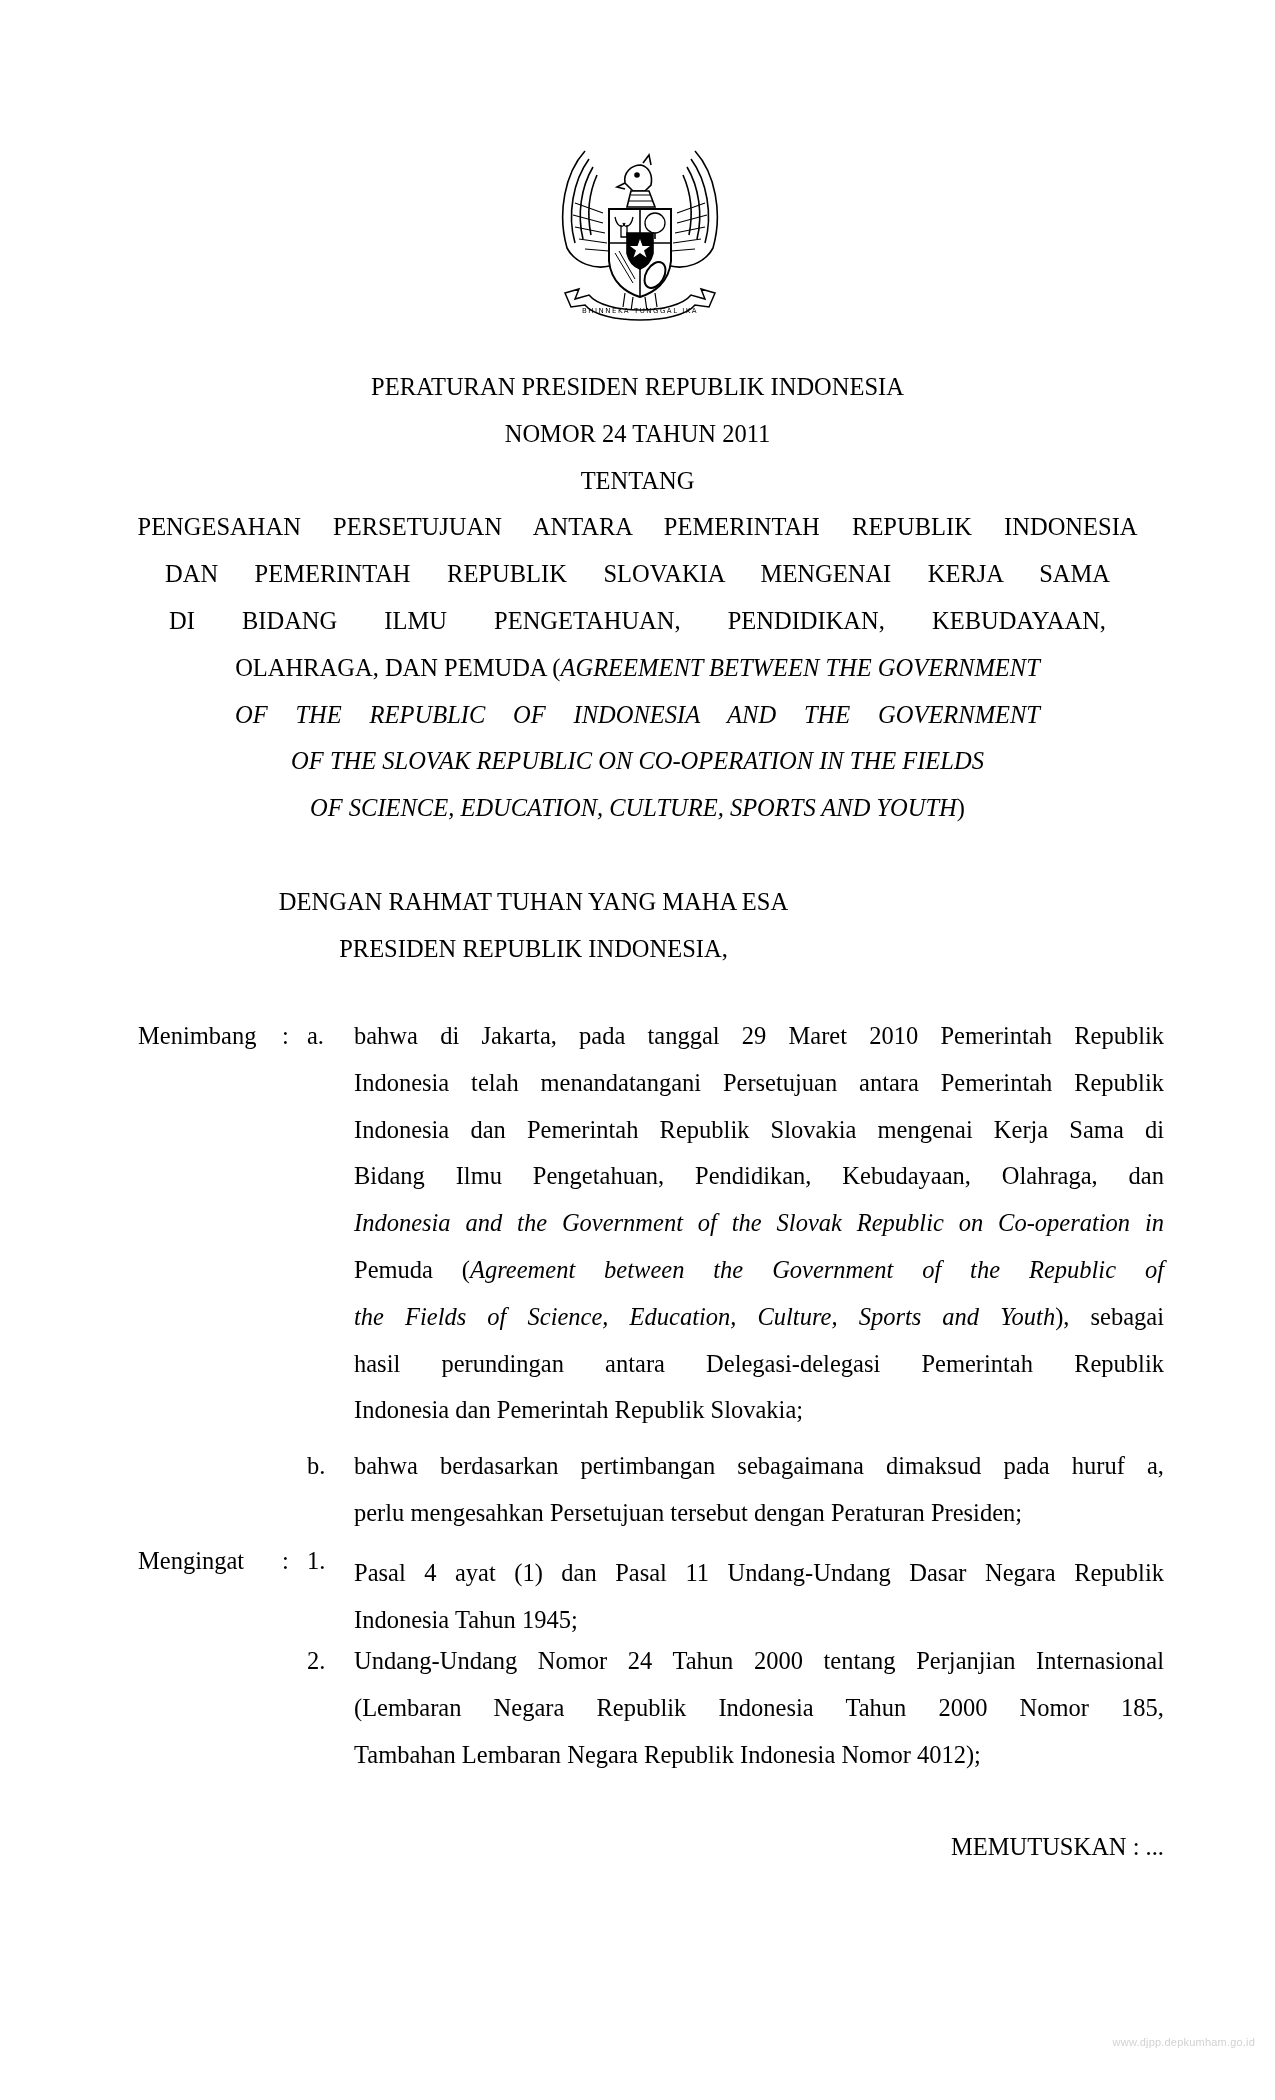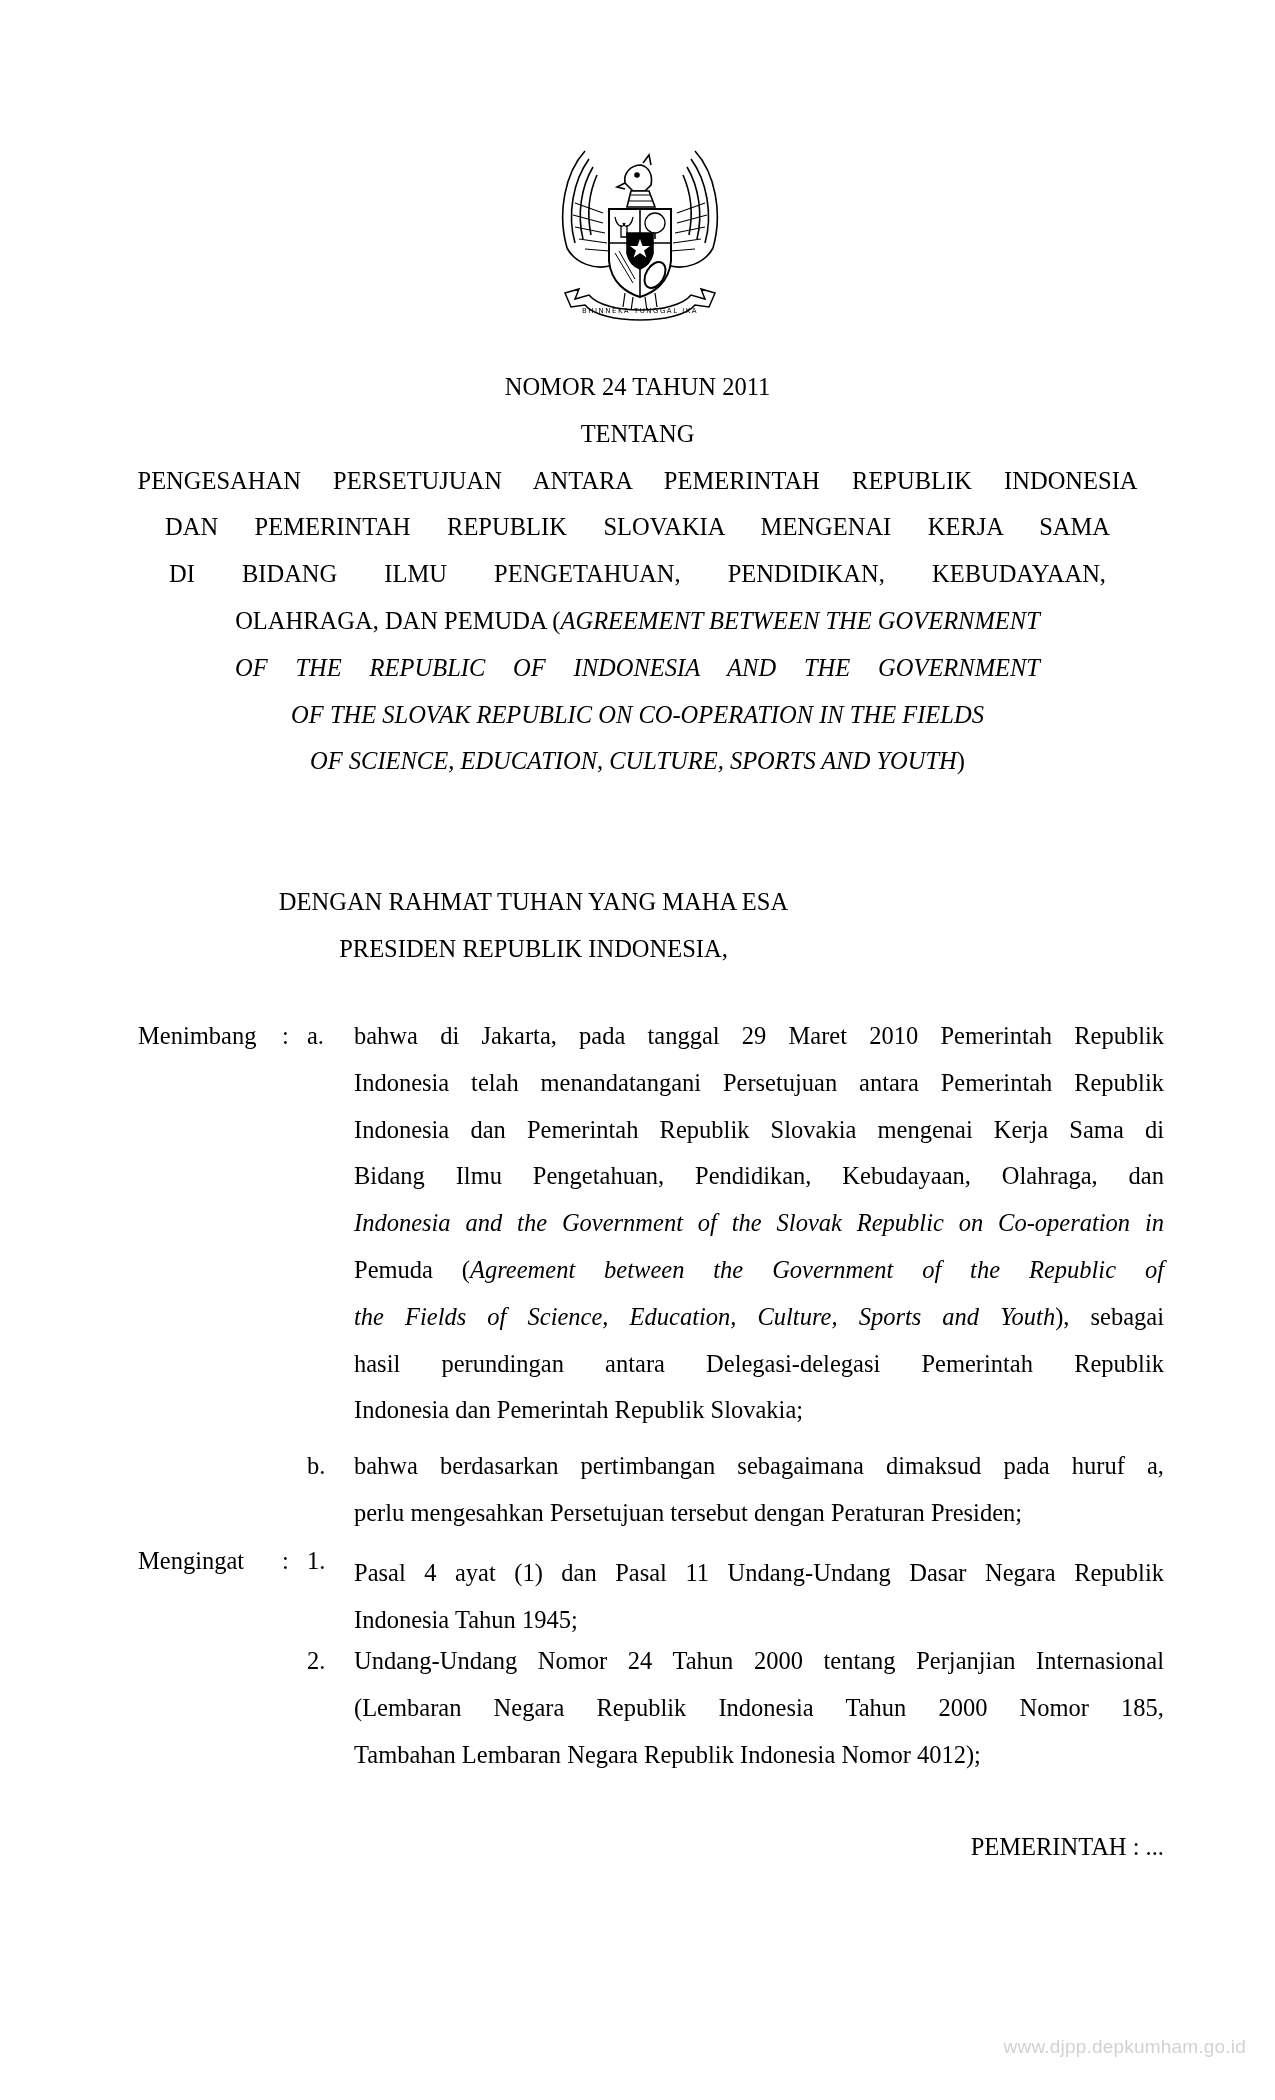--- a/index.html
+++ b/index.html
@@ -31,23 +31,23 @@
   .sec-colon { position: absolute; left: 282px; line-height: 30px; }
   .item-marker { position: absolute; left: 307px; line-height: 30px; }
   .item-body { position: absolute; left: 354px; width: 810px; }
   .body-line {
     display: block; height: 46.8px; line-height: 30px; white-space: nowrap;
     text-align: justify; text-align-last: justify;
   }
   .body-line.last { text-align-last: left; }
   .closing { position: absolute; right: 111px; top: 1832px; line-height: 30px; }
   .watermark {
-    position: absolute; right: 29px; top: 2036px;
+    position: absolute; right: 20px; top: 2036px;
     font-family: "Liberation Sans", "DejaVu Sans", sans-serif;
-    font-size: 19px; color: #d2d2d2; letter-spacing: 0.2px;
+    font-size: 11px; color: #d2d2d2; letter-spacing: 0.2px;
   }
 </style>
 </head>
 <body>
 
 <div class="emblem">
   <svg width="190" height="185" viewBox="0 0 190 185" fill="none" stroke="#000" stroke-width="1.6">
 
     <path d="M40 8 C20 30 12 70 22 105 C30 120 50 128 68 122"></path>
     <path d="M44 16 C28 38 22 72 30 100"></path>
@@ -85,20 +85,21 @@
     <path d="M70 110 L88 140 M74 108 L90 136" stroke-width="1"></path>
 
     <path d="M80 150 L78 164 M88 154 L86 168 M100 154 L102 168 M110 150 L112 164" stroke-width="1.2"></path>
 
     <path d="M20 150 L34 146 L30 156 L44 152 C60 172 130 172 146 152 L160 156 L156 146 L170 150 L164 164 L150 162 C134 182 56 182 40 162 L26 164 Z" fill="#fff" stroke-width="1.5"></path>
     <text x="95" y="170" text-anchor="middle" font-size="7" font-family="DejaVu Sans, sans-serif" fill="#000" stroke="none" letter-spacing="1.5">BHINNEKA TUNGGAL IKA</text>
   </svg>
 </div>
 
 <div class="title-block">
+  <span class="title-line">PERATURAN PRESIDEN REPUBLIK INDONESIA</span>
   <span class="title-line">NOMOR  24  TAHUN 2011</span>
   <span class="title-line">TENTANG</span>
   <span class="title-just" style="width:1000px;">PENGESAHAN  PERSETUJUAN ANTARA PEMERINTAH REPUBLIK INDONESIA</span>
   <span class="title-just" style="width:945px;">DAN  PEMERINTAH  REPUBLIK  SLOVAKIA  MENGENAI  KERJA  SAMA</span>
   <span class="title-just" style="width:937px;">DI  BIDANG   ILMU  PENGETAHUAN,  PENDIDIKAN,   KEBUDAYAAN,</span>
   <span class="title-line"><span>OLAHRAGA, DAN PEMUDA (</span><em>AGREEMENT BETWEEN THE GOVERNMENT</em></span>
   <span class="title-just" style="width:805px;"><em>OF THE   REPUBLIC  OF  INDONESIA   AND   THE   GOVERNMENT</em></span>
   <span class="title-line"><em>OF THE SLOVAK REPUBLIC ON CO-OPERATION IN THE FIELDS</em></span>
   <span class="title-line"><em>OF SCIENCE, EDUCATION, CULTURE, SPORTS AND YOUTH</em><span>)</span></span>
 </div>
@@ -141,15 +142,15 @@
   </div>
 
   <span class="item-marker" style="top:100px;">2.</span>
   <div class="item-body" style="top:100px;">
     <span class="body-line">Undang-Undang Nomor 24 Tahun 2000 tentang Perjanjian Internasional</span>
     <span class="body-line">(Lembaran Negara Republik Indonesia Tahun 2000 Nomor 185,</span>
     <span class="body-line last">Tambahan Lembaran Negara Republik Indonesia Nomor 4012);</span>
   </div>
 </div>
 
-<div class="closing">PEMERINTAH : ...</div>
+<div class="closing">MEMUTUSKAN : ...</div>
 
 <div class="watermark">www.djpp.depkumham.go.id</div>
 
 </body></html>

